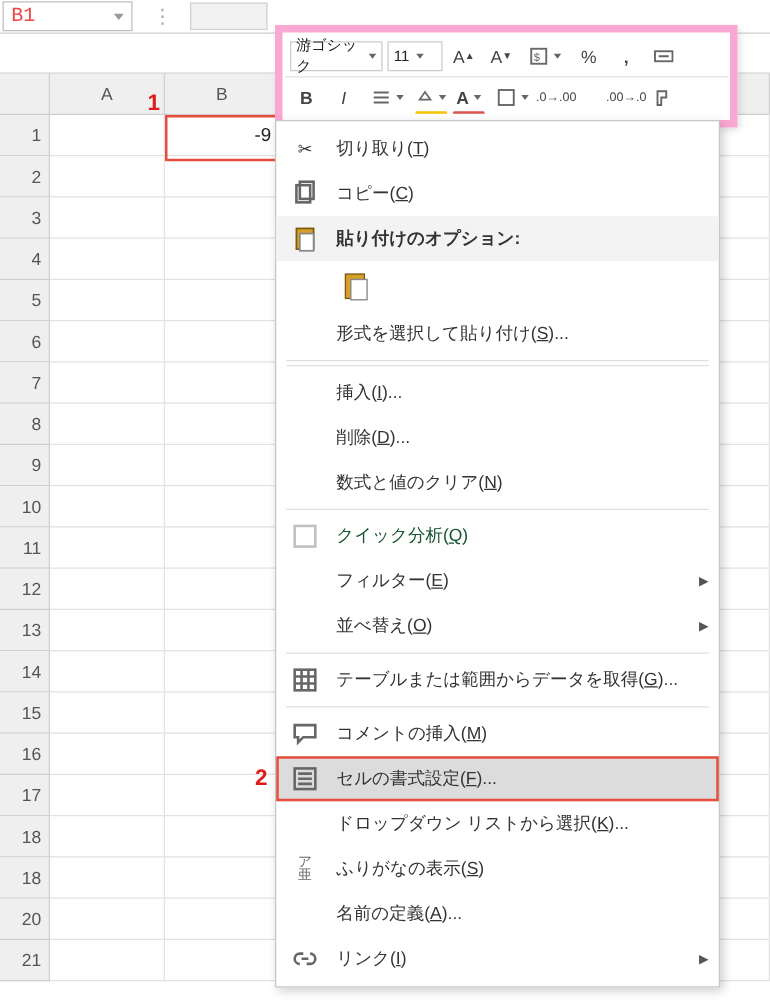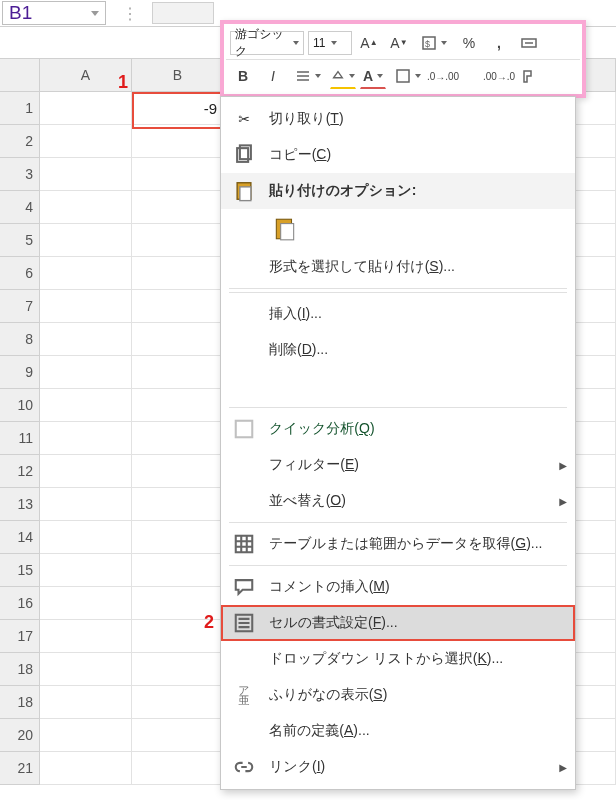--- a/index.html
+++ b/index.html
@@ -28,21 +28,21 @@
   .namebox {
     width: 90px;
     height: 22px;
     border: 1px solid #bfbfbf;
     display: flex;
     align-items: center;
     padding: 0 6px;
     background: #fff;
     gap: 6px;
   }
-  .namebox .val { flex: 1; font-size: 19px; color: #4c1d95; }
+  .namebox .val { flex: 1; font-size: 16px; color: #ef4444; font-family: Liberation Mono, monospace; }
   .namebox .caret {
     width: 0; height: 0;
     border-left: 4px solid transparent;
     border-right: 4px solid transparent;
     border-top: 5px solid #9a9a9a;
   }
   .fx-dots { margin-left: 16px; color: #a8a8a8; font-size: 16px; }
   
   .fx-grey {
     margin-left: 14px;
@@ -98,21 +98,21 @@
     font-size: 18px;
   }
 
   
   .mini-toolbar {
     position: absolute;
     top: 20px; left: 220px;
     width: 354px;
     height: 66px;
     background: #fff;
-    border: 4px solid #f9a8d4;
+    border: 6px solid #f9a8d4;
     box-shadow: 2px 2px 6px rgba(0,0,0,0.15);
     display: grid;
     grid-template-rows: 1fr 1fr;
     padding: 2px;
   }
   .mini-row { display: flex; align-items: center; gap: 4px; padding: 0 4px; }
   .mini-sep { border-top: 1px solid #e0e0e0; }
   .tb-font, .tb-size {
     height: 22px;
     border: 1px solid #cccccc;
@@ -425,20 +425,21 @@
     <span><span>挿入</span>(<span class="mn">I</span>)<span>...</span></span>
   </div>
 
   <div class="ctx-item">
     <span class="icon"></span>
     <span><span>削除</span>(<span class="mn">D</span>)<span>...</span></span>
   </div>
 
   <div class="ctx-item">
     <span class="icon"></span>
+    <span><span>数式と値のクリア</span>(<span class="mn">N</span>)</span>
   </div>
 
   <div class="ctx-sep"></div>
 
   <div class="ctx-item disabled">
     <span class="icon">
         <svg viewBox="0 0 16 16">
           <rect x="2" y="2" width="12" height="12" class="ico-stroke" style="stroke:#c0c0c0"></rect>
         </svg>
       </span>

